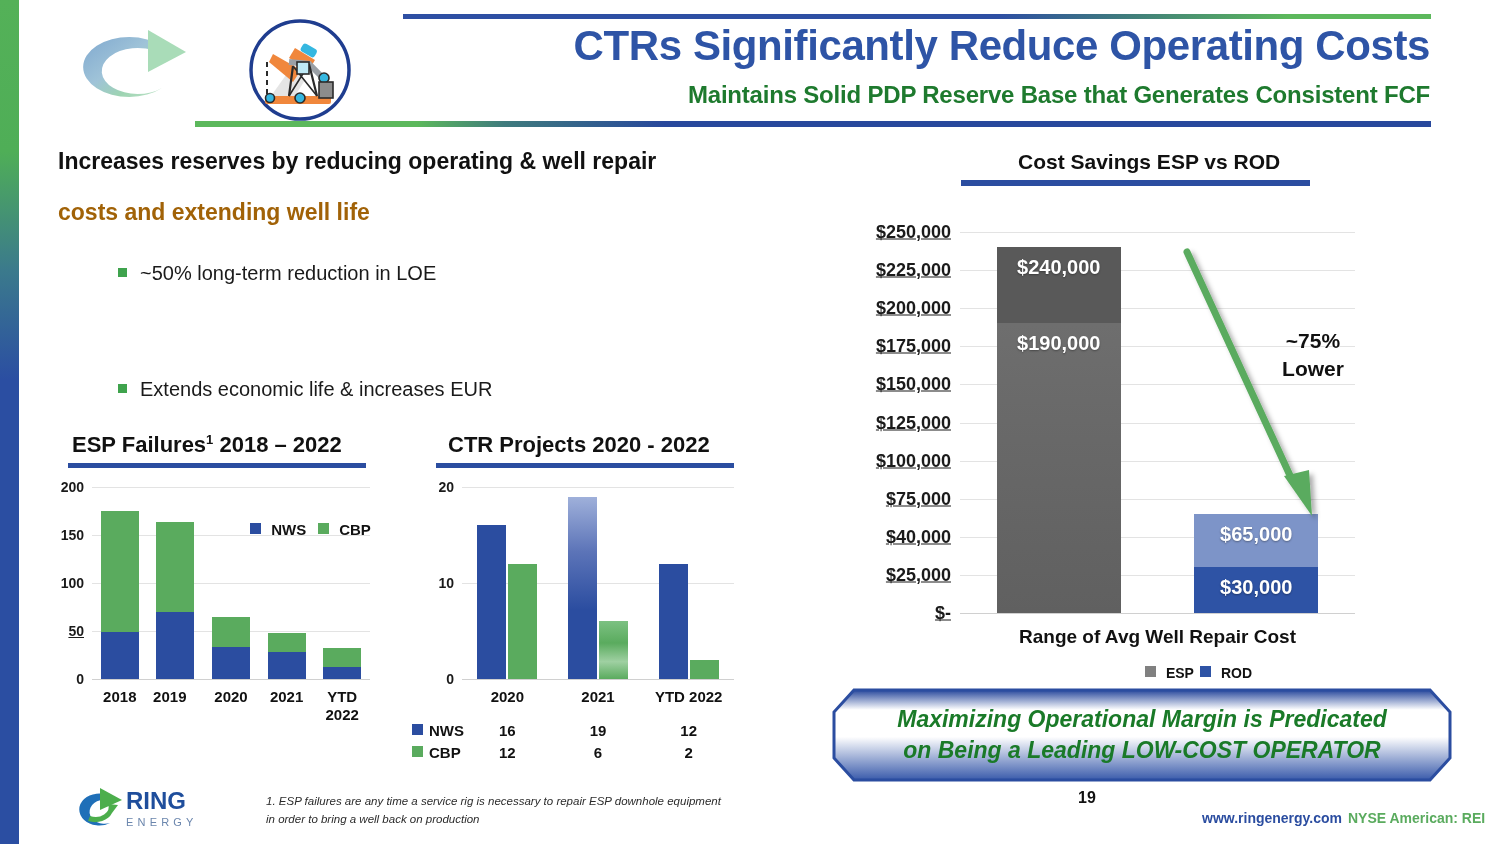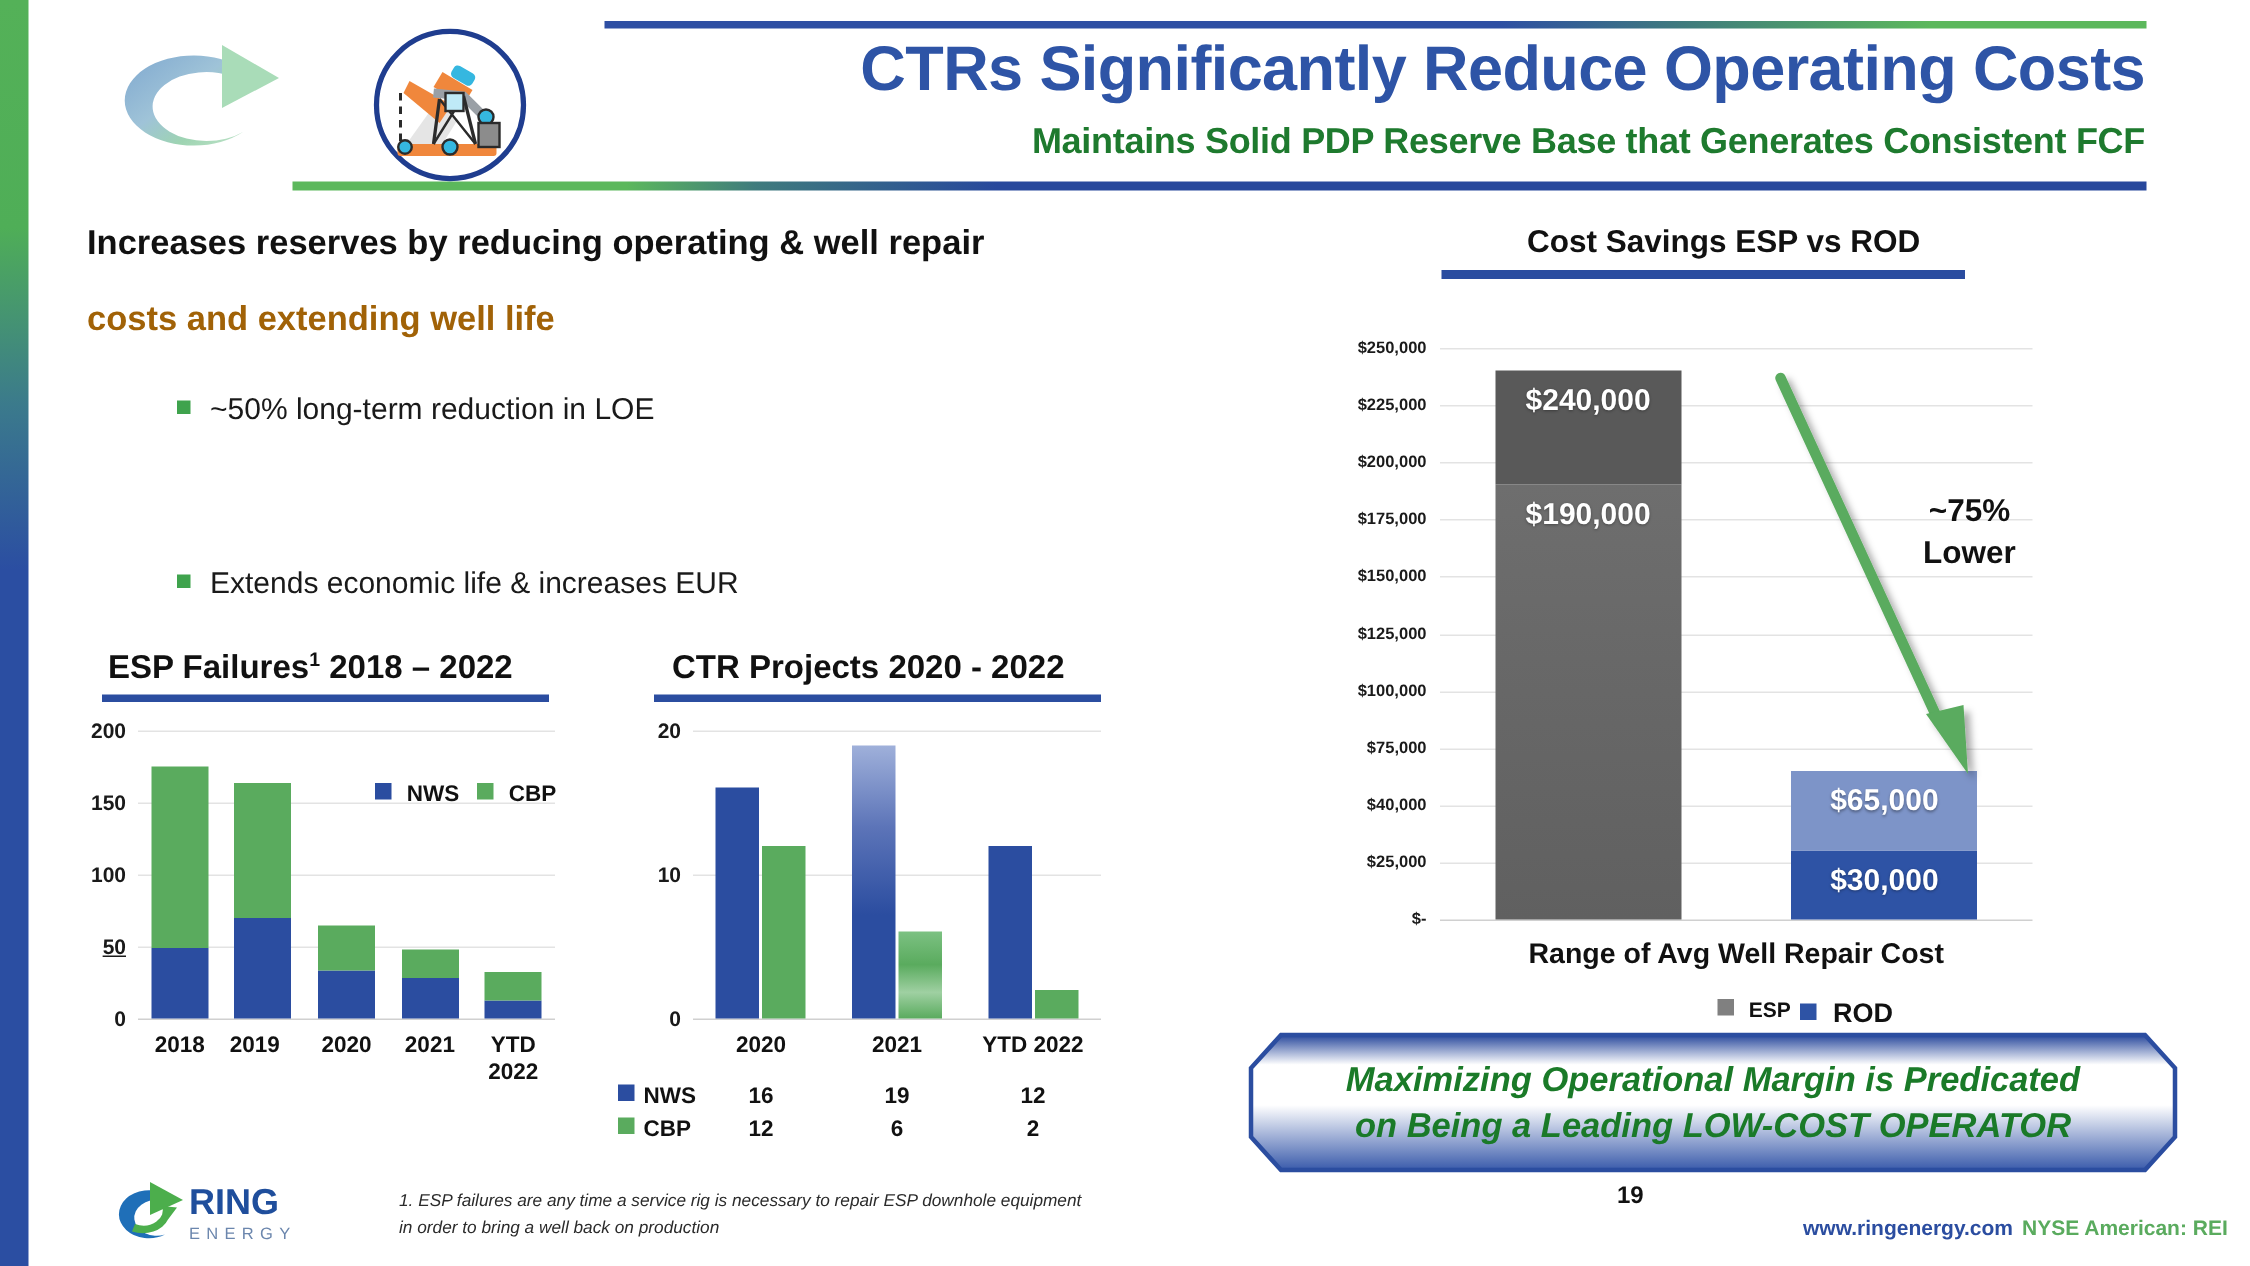--- a/index.html
+++ b/index.html
@@ -88,21 +88,21 @@
   .ctr-cbp { background: #5aab5e; }
   .ctr-nws-g { background: linear-gradient(180deg, #9fb0da 0%, #5c74b8 30%, #2b4da0 62%, #2b4da0 100%); }
   .ctr-cbp-g { background: linear-gradient(180deg, #7cc182 0%, #5aab5e 38%, #9fd0a2 70%, #5aab5e 100%); }
   .tbl-cell {
     position: absolute; text-align: center; font-size: 15px; font-weight: bold; color: #111;
   }
   .tbl-lbl { position: absolute; font-size: 15px; font-weight: bold; color: #111; white-space: nowrap; }
 
   
   #costChart { left: 960px; top: 232px; width: 395px; height: 381px; }
-  .cost-yt { font-size: 11px; }
+  .cost-yt { font-size: 18px; text-decoration: underline; }
   .esp-bar-top { background: #595959; }
   .esp-bar-bot { background: linear-gradient(180deg, #6e6e6e 0%, #686868 40%, #606060 100%); }
   .rod-bar-top { background: #7d94c8; }
   .rod-bar-bot { background: #2e53a5; }
   .bar-val {
     position: absolute; width: 100%; text-align: center; color: #fff;
     font-size: 20px; font-weight: bold; text-shadow: 0 1px 2px rgba(0,0,0,.35);
   }
   .axis-title {
     position: absolute; text-align: center; font-size: 19px; font-weight: bold; color: #111;
@@ -298,21 +298,21 @@
       <div class="ytick cost-yt" style="left: 835px; top: 346.3px; width: 116px;">$175,000</div>
       <div class="ytick cost-yt" style="left: 835px; top: 308.2px; width: 116px;">$200,000</div>
       <div class="ytick cost-yt" style="left: 835px; top: 270.1px; width: 116px;">$225,000</div>
       <div class="ytick cost-yt" style="left: 835px; top: 232px; width: 116px;">$250,000</div>
     </div>
   <div class="axis-title" style="left:960px; top:626px; width:395px;">Range of Avg Well Repair Cost</div>
   <div id="costLegend">
       <div class="leg-row" style="left:1145px;top:665px;font-size:14px;">
        <span class="leg-sq" style="background:#808080"></span>
        <span>ESP</span></div>
-     <div class="leg-row" style="left:1200px;top:665px;font-size:18px;">
+     <div class="leg-row" style="left:1200px;top:665px;font-size:14px;">
        <span class="leg-sq" style="background:#2e53a5"></span>
        <span>ROD</span></div>
     </div>
 
   <div class="pct-note">
     <div>~75%</div>
     <div>Lower</div>
   </div>
 
   <svg style="position:absolute; left:1160px; top:236px;" width="190" height="290">

